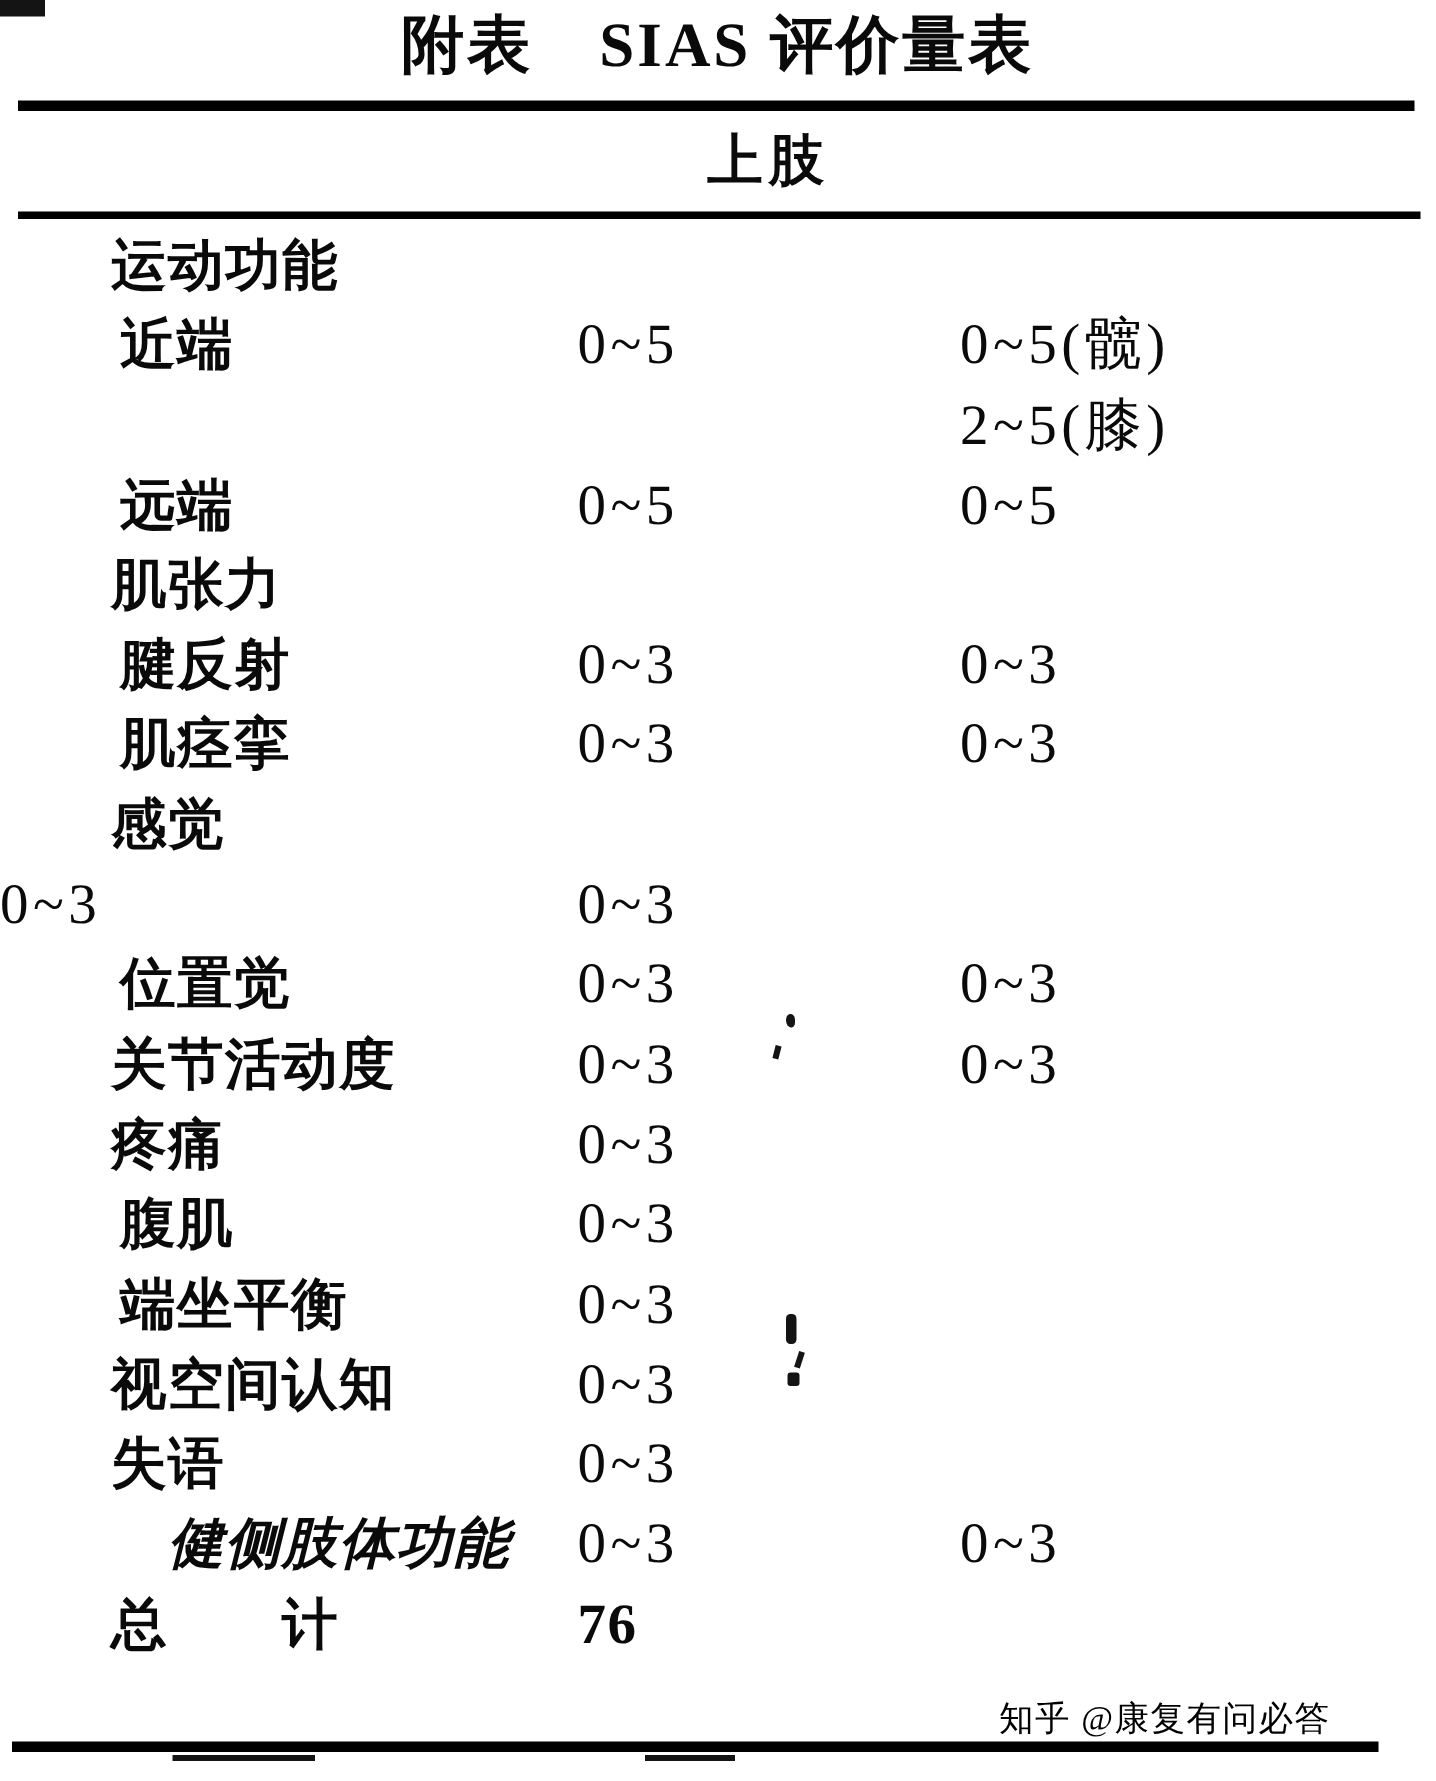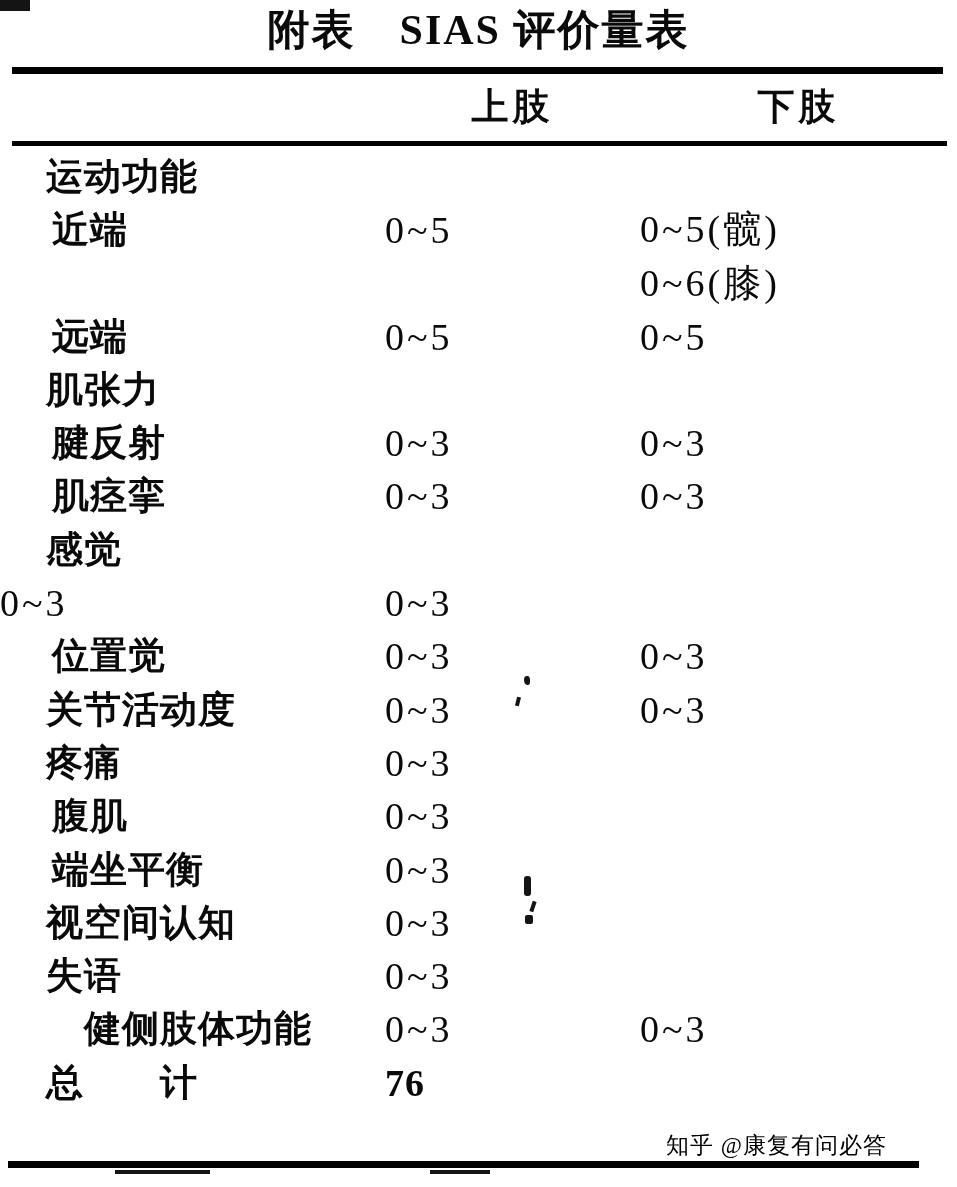--- a/index.html
+++ b/index.html
@@ -54,24 +54,25 @@
   }
   .row {
     height: 53.3px;
     font-size: 37px;
   }
   .label {
     font-weight: bold;
     white-space: pre;
     letter-spacing: 1px;
     overflow: hidden;
+    margin-left: 28px;
   }
   .ind-section { padding-left: 46px; }
   .ind-sub     { padding-left: 52px; }
-  .ind-mid     { padding-left: 84px; }
+  .ind-mid     { padding-left: 84px; font-style: italic; }
   .value {
     font-size: 38px;
     letter-spacing: 3px;
     white-space: pre;
   }
   .value.span-cell {
     grid-column: 2 / 4;
     padding-right: 44px;
   }
   .value.bold-value {
@@ -105,42 +106,41 @@
 
 <div class="page">
 
   <div class="title">附表　SIAS 评价量表</div>
 
   <div class="rule rule-top"></div>
 
   <div class="header-row grid-row">
     <div class="header-cell"></div>
     <div class="header-cell">上肢</div>
-    <div class="header-cell">下肢</div>
   </div>
 
   <div class="rule rule-mid"></div>
 
   <div class="tbody" id="tbody">
   <div class="row grid-row">
     <div class="label ind-section">运动功能</div>
     <div class="value upper"></div>
     <div class="value lower"></div>
   </div>
 
   <div class="row grid-row">
     <div class="label ind-sub">近端</div>
     <div class="value upper">0~5</div>
     <div class="value lower">0~5(髋)</div>
   </div>
 
   <div class="row grid-row">
     <div class="label ind-sub"></div>
     <div class="value upper"></div>
-    <div class="value lower">0~6(膝)</div>
+    <div class="value lower">2~5(膝)</div>
   </div>
 
   <div class="row grid-row">
     <div class="label ind-sub">远端</div>
     <div class="value upper">0~5</div>
     <div class="value lower">0~5</div>
   </div>
 
   <div class="row grid-row">
     <div class="label ind-section">肌张力</div>

